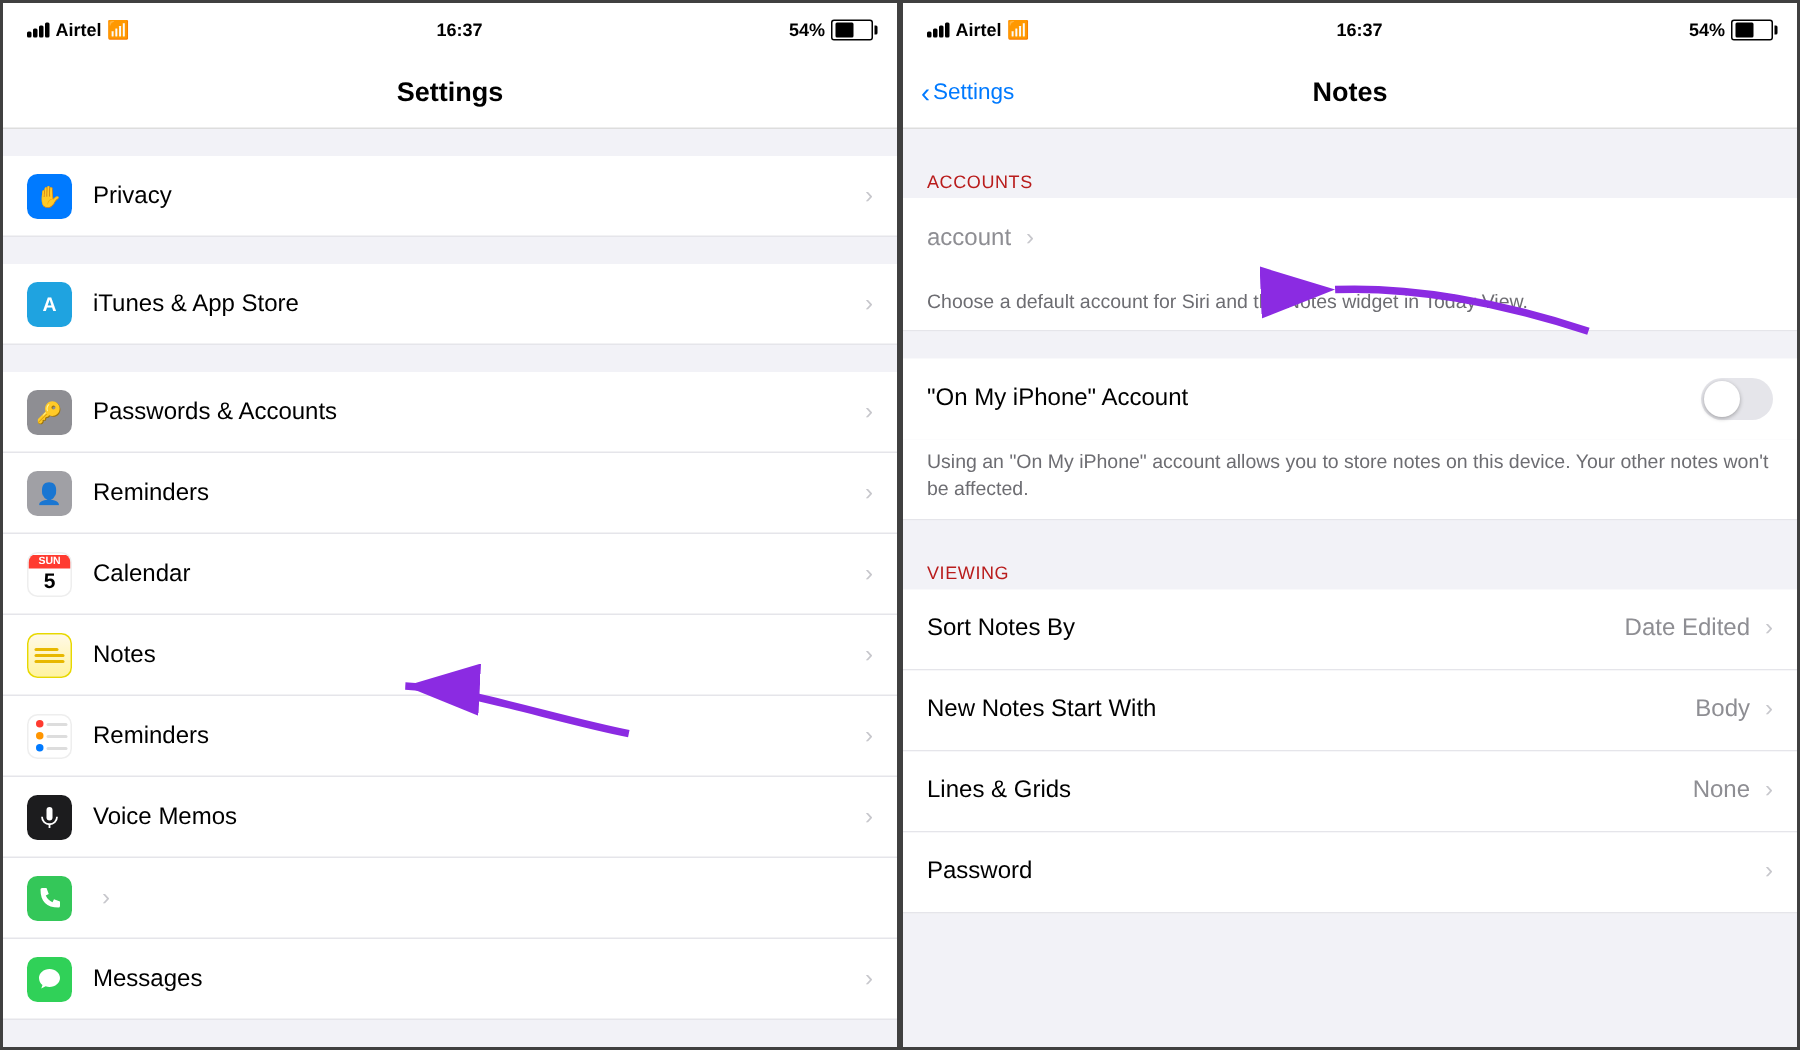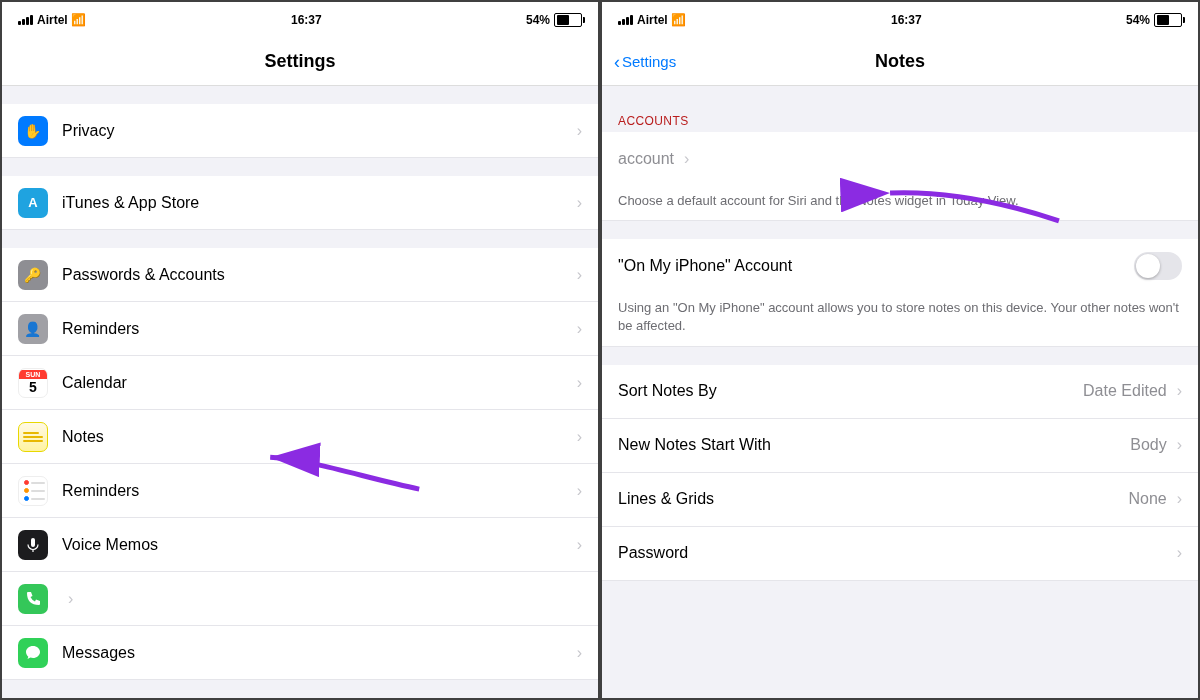--- a/index.html
+++ b/index.html
@@ -440,20 +440,21 @@
       <div class="toggle">
         <div class="toggle-thumb"></div>
       </div>
     </div>
     <div class="info-text">
       Using an "On My iPhone" account allows you to store notes on this device. Your other notes won't be affected.
     </div>
 
     <div class="group-spacer"></div>
 
+    <div class="section-header">VIEWING</div>
 
     <div class="settings-row">
       <span class="row-label">Sort Notes By</span>
       <span class="row-value">Date Edited</span>
       <span class="row-chevron">›</span>
     </div>
 
     <div class="settings-row">
       <span class="row-label">New Notes Start With</span>
       <span class="row-value">Body</span>

